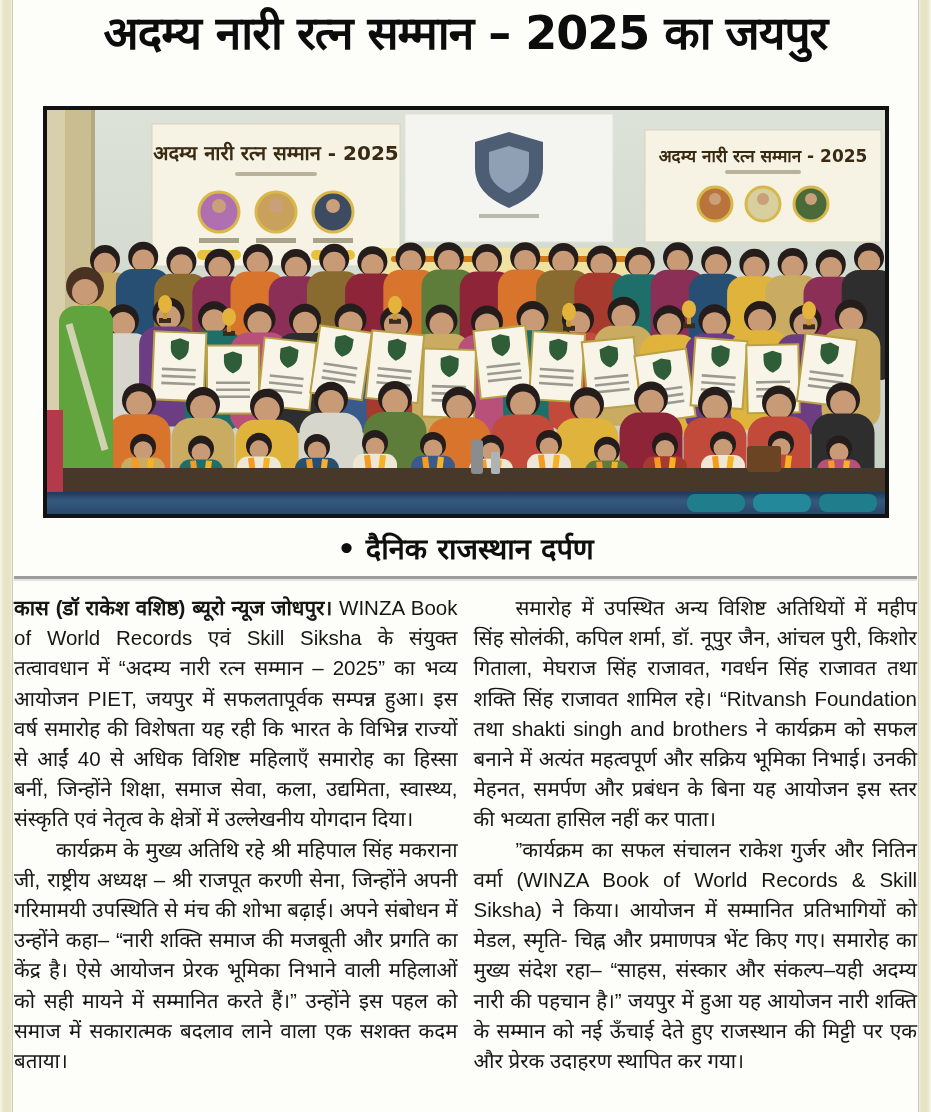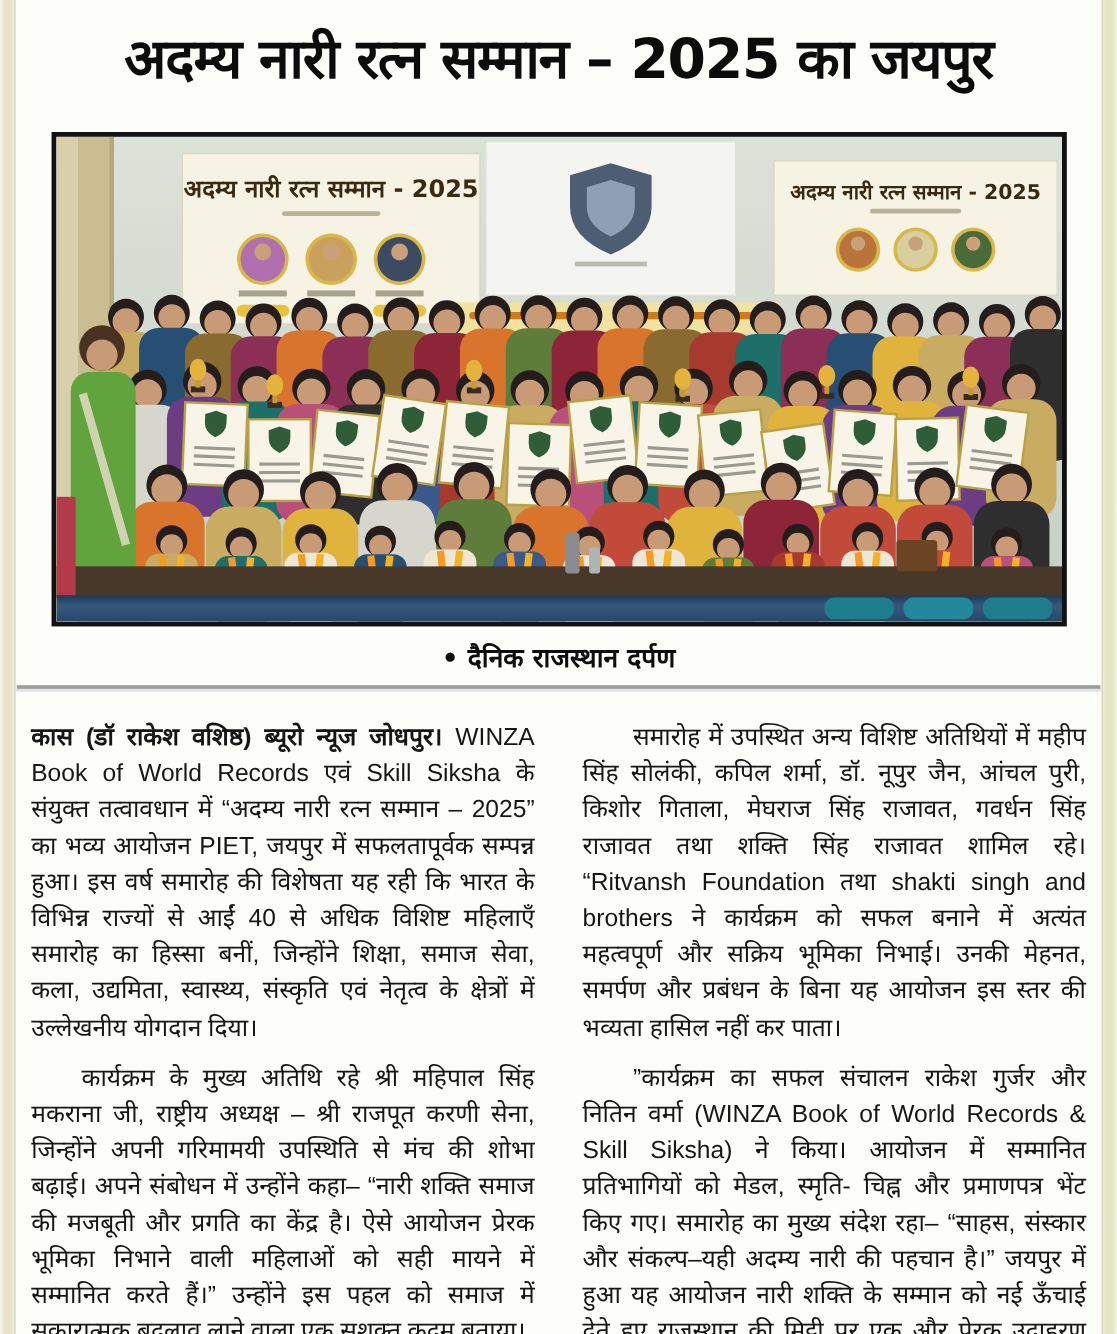--- a/index.html
+++ b/index.html
@@ -6,37 +6,37 @@
   body{
     width:931px;height:1112px;position:relative;background:#fdfdfa;
     font-family:"Liberation Sans","DejaVu Sans",sans-serif;color:#111;
     overflow:hidden;
   }
   .edge{position:absolute;top:0;bottom:0;width:12px;z-index:5;}
   .edge.left{left:0;background:linear-gradient(to right,#f7f5e8 0%,#e7e3c4 35%,#e7e3c4 75%,#f0ecd8 100%);border-right:1px solid #cfccb4;}
   .edge.right{right:0;background:linear-gradient(to left,#f7f5e8 0%,#e7e3c4 35%,#e7e3c4 75%,#f0ecd8 100%);border-left:1px solid #cfccb4;}
   .content{position:absolute;left:14px;right:14px;top:0;}
   .headline{
-    text-align:center;padding-top:16px;font-weight:900;color:#0c0c0c;
+    text-align:center;font-weight:900;color:#0c0c0c;
     font-size:46px;line-height:66px;letter-spacing:-1px;
     font-family:"DejaVu Sans","Liberation Sans",sans-serif;
   }
   .photo-frame{
-    width:838px;height:404px;margin:28px auto 0 auto;border:4px solid #121212;
+    width:838px;height:404px;margin:40px auto 0 auto;border:4px solid #121212;
     background:#cfd6cc;position:relative;
   }
   .photo-frame svg{display:block;}
   .caption{
-    text-align:center;font-weight:700;font-size:22px;margin-top:10px;color:#0e0e0e;
+    text-align:center;font-weight:700;font-size:29px;margin-top:10px;color:#0e0e0e;
     font-family:"DejaVu Sans","Liberation Sans",sans-serif;
   }
   .divider{height:3px;background:#9d9d9d;border-bottom:2px solid #e3e3e3;margin-top:9px;}
   .article{display:flex;gap:16px;margin-top:12px;}
   .col{flex:1;font-size:20.5px;line-height:30.2px;text-align:justify;color:#161616;}
-  .col p{margin:12px;}
+  .col p{margin:0;}
   .col p.indent{text-indent:42px;}
   .lead{font-weight:700;}
   .bannertext{font-weight:bold;fill:#3a2a12;font-family:"DejaVu Sans","Liberation Sans",sans-serif;}
 </style>
 </head>
 <body>
 
 <div class="edge left"></div>
 <div class="edge right"></div>
 

